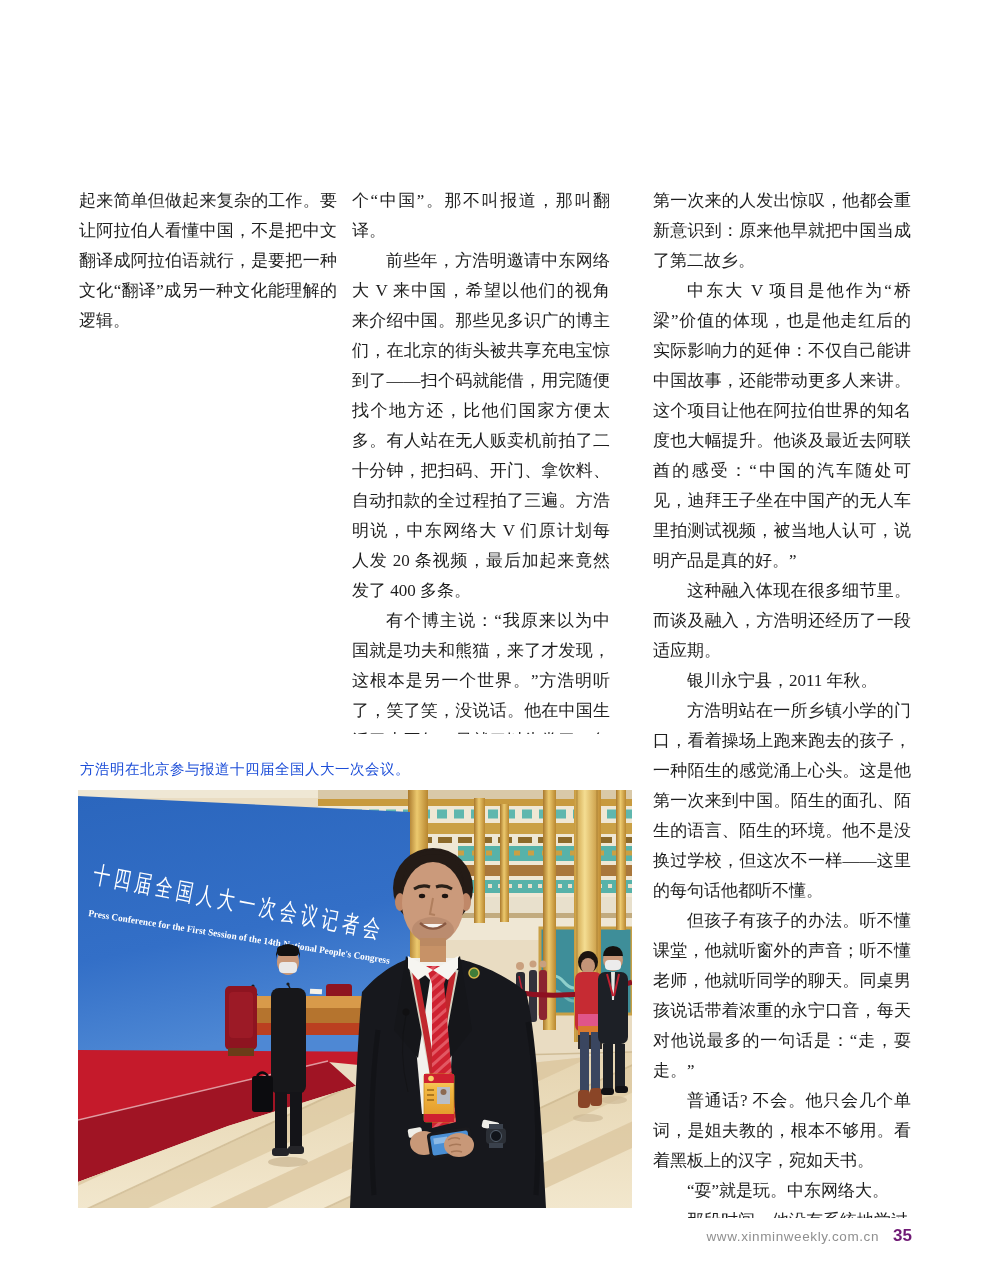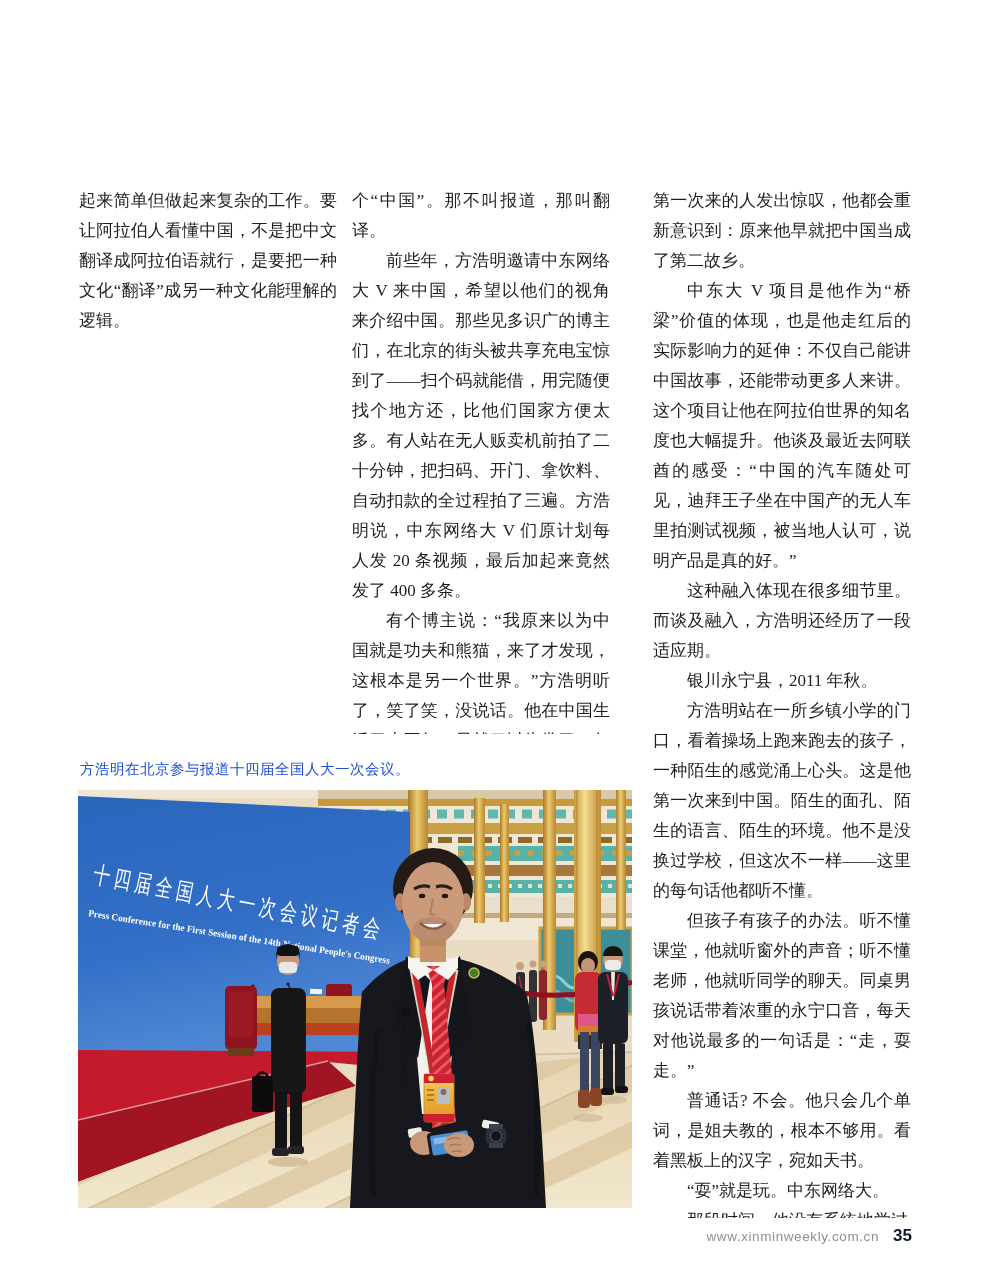--- a/index.html
+++ b/index.html
@@ -27,21 +27,21 @@
   .photo {
     position:absolute; left:78px; top:790px; width:554px; height:418px;
     display:block;
   }
   .footer {
     position:absolute; top:1226px; right:76px;
     display:flex; align-items:center; gap:14px;
     font-family:"Liberation Sans","DejaVu Sans",sans-serif;
   }
   .footer .url   { font-size:13.5px; color:#8f8f8f; letter-spacing:0.6px; }
-  .footer .pageno{ font-size:17px;  color:#0f172a; font-weight:bold; }
+  .footer .pageno{ font-size:17px;  color:#701a75; font-weight:bold; }
 </style>
 </head>
 <body>
 
 <div class="page">
 
   <div class="col" id="col-left">
     <p class="cont">起来简单但做起来复杂的工作。要让阿拉伯人看懂中国，不是把中文翻译成阿拉伯语就行，是要把一种文化“翻译”成另一种文化能理解的逻辑。</p>
   </div>
 

